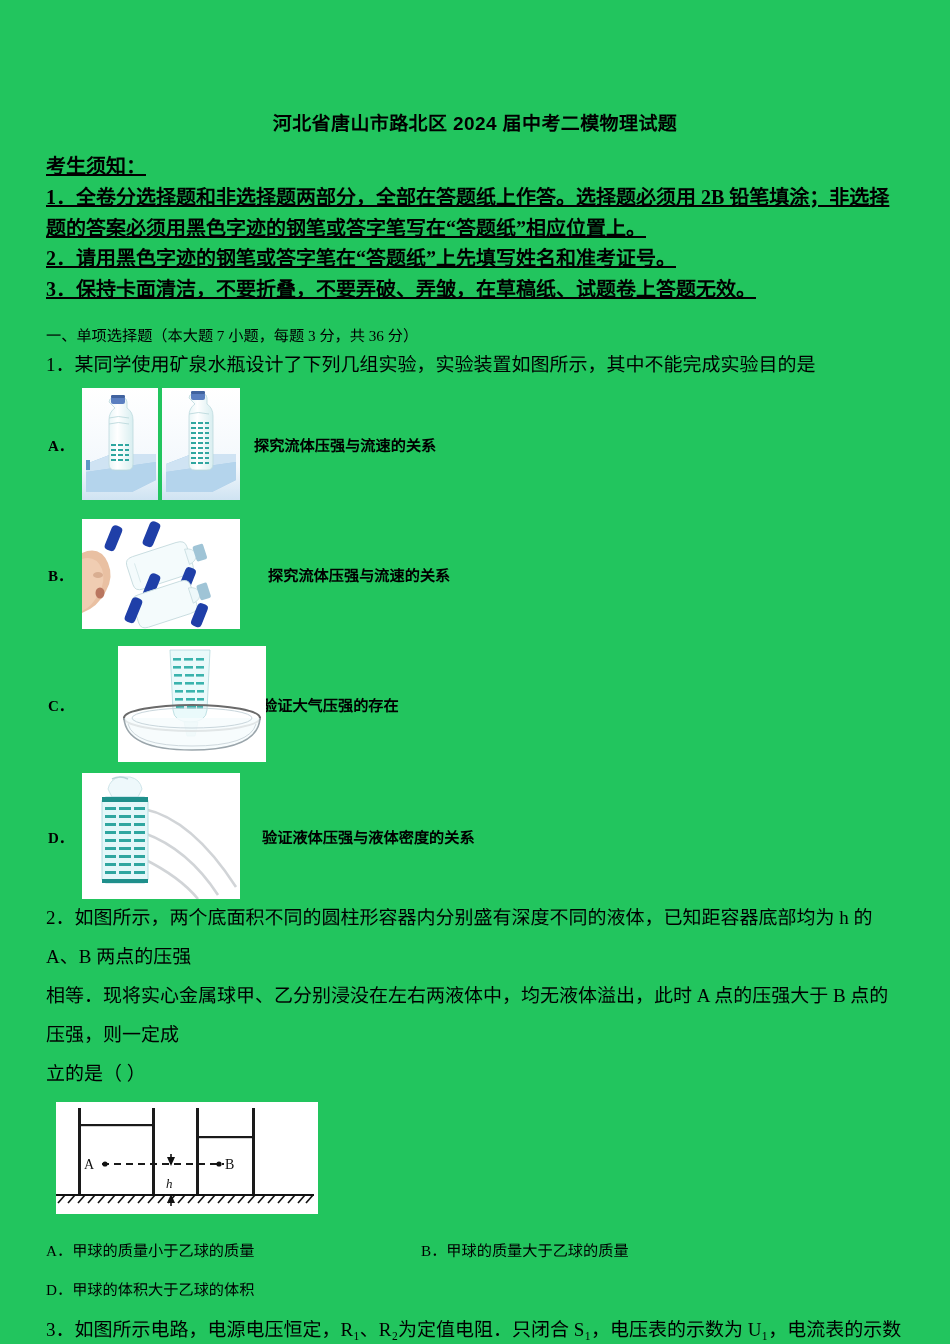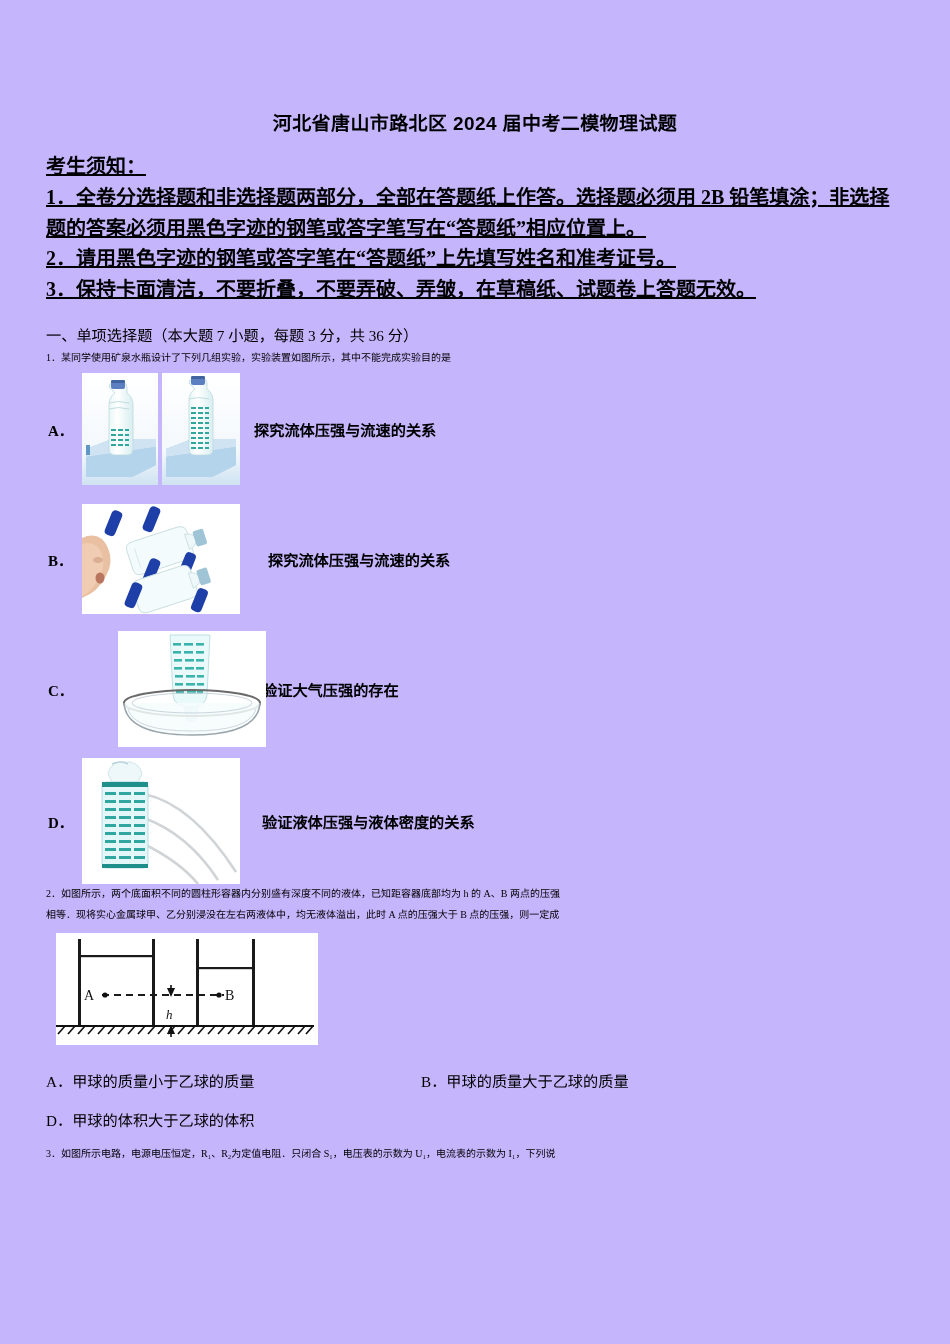--- a/index.html
+++ b/index.html
@@ -10,21 +10,21 @@
   }
   body {
     font-family: "Liberation Serif", "DejaVu Serif", serif;
     color: #111111;
   }
   .page {
     position: relative;
     width: 950px;
     height: 1344px;
     margin: 0 auto;
-    background: #c4b5fd;
+    background: #22c55e;
     overflow: hidden;
     box-sizing: border-box;
     padding: 0 46px;
   }
 
   
   .doc-title {
     margin: 0;
     padding-top: 108px;
     text-align: center;
@@ -50,21 +50,21 @@
   
   .section-head {
     margin-top: 20px;
     font-size: 15.2px;
     line-height: 1.6;
     color: #000;
   }
 
   
   .q-stem {
-    font-size: 10px;
+    font-size: 19px;
     line-height: 1.62;
     color: #000;
     margin: 2px 0 0 0;
   }
   .q-stem.spaced { line-height: 2.05; margin-top: 10px; }
 
   
   .opt-row {
     position: relative;
     display: flex;
@@ -350,20 +350,23 @@
     </div>
     <div class="opt-text" style="margin-left:22px;">验证液体压强与液体密度的关系</div>
   </div>
 
   <div class="q-stem spaced" style="margin-top:0;">
     <span>2．</span><span>如图所示，两个底面积不同的圆柱形容器内分别盛有深度不同的液体，已知距容器底部均为 h 的 A、B 两点的压强</span>
   </div>
   <div class="q-stem spaced" style="margin-top:0;">
     <span>相等．现将实心金属球甲、乙分别浸没在左右两液体中，均无液体溢出，此时 A 点的压强大于 B 点的压强，则一定成</span>
   </div>
+  <div class="q-stem spaced" style="margin-top:0;">
+    <span>立的是（      ）</span>
+  </div>
 
   <div class="q2-figure">
     <svg class="fig" width="262" height="112" viewBox="0 0 262 112">
       <rect x="0" y="0" width="262" height="112" fill="#ffffff"></rect>
 
       <rect x="22" y="6" width="3" height="86" fill="#1a1a1a"></rect>
       <rect x="96" y="6" width="3" height="86" fill="#1a1a1a"></rect>
 
       <rect x="24" y="22" width="73" height="2.2" fill="#1a1a1a"></rect>
 

